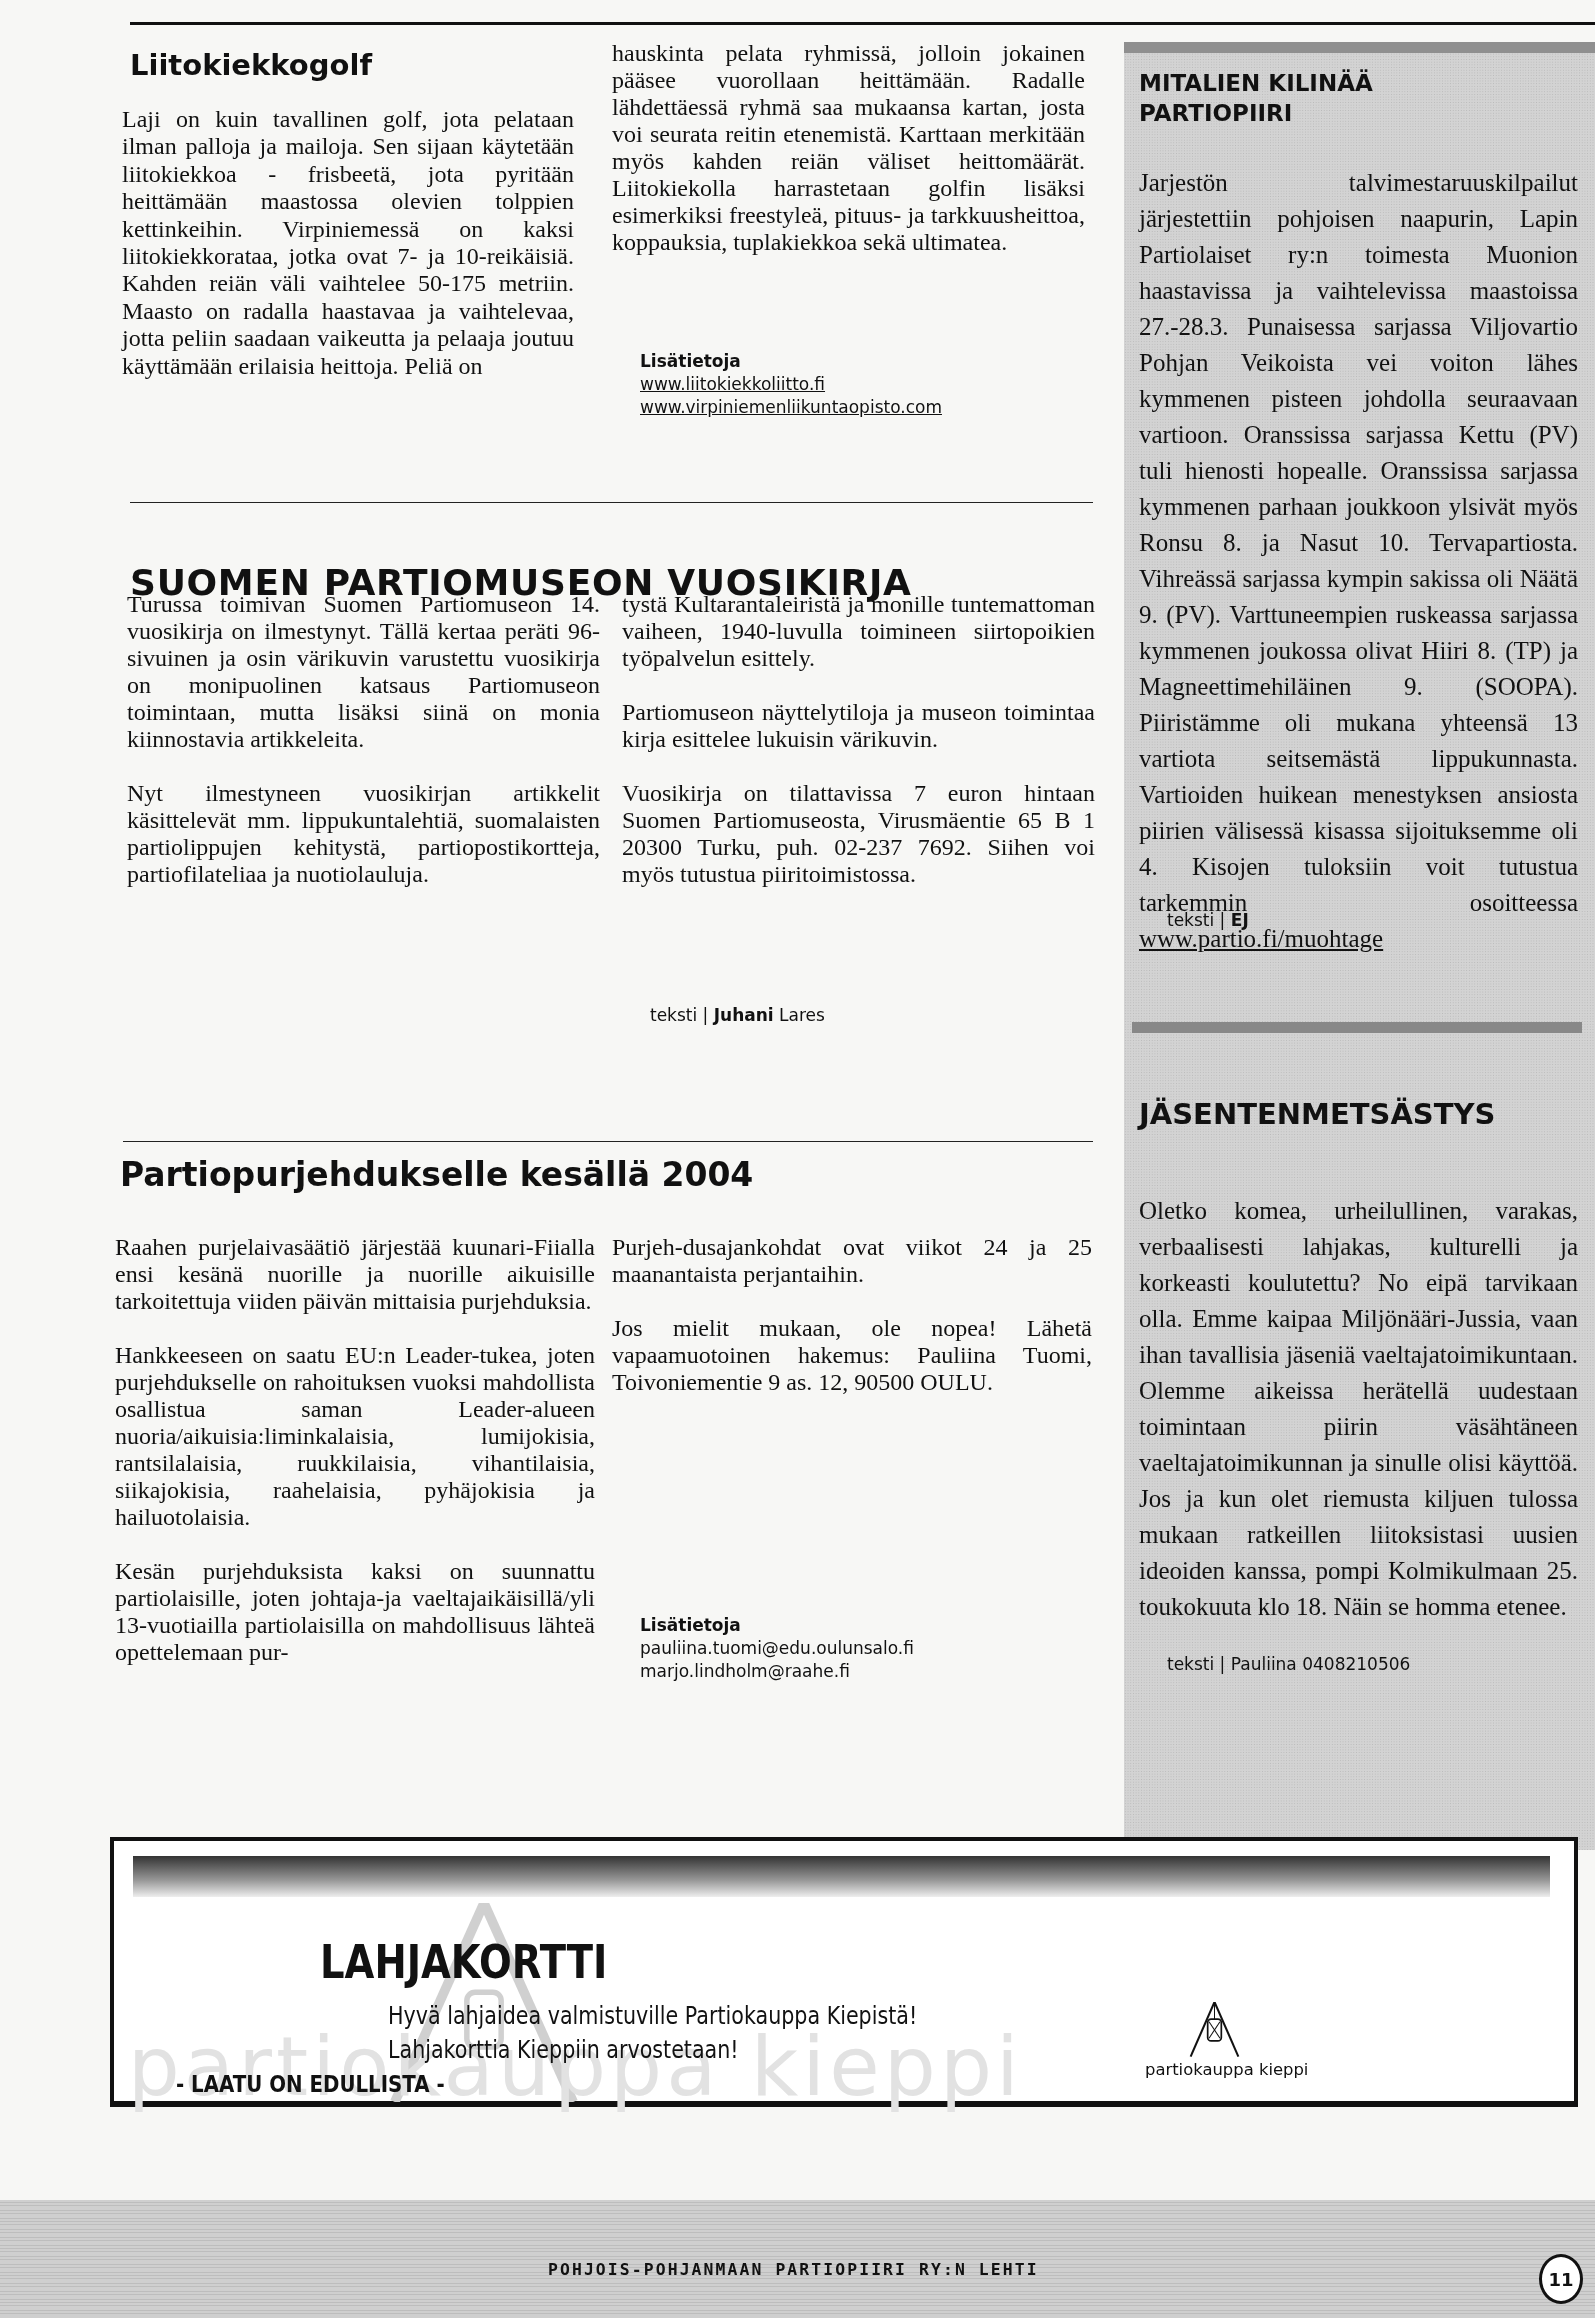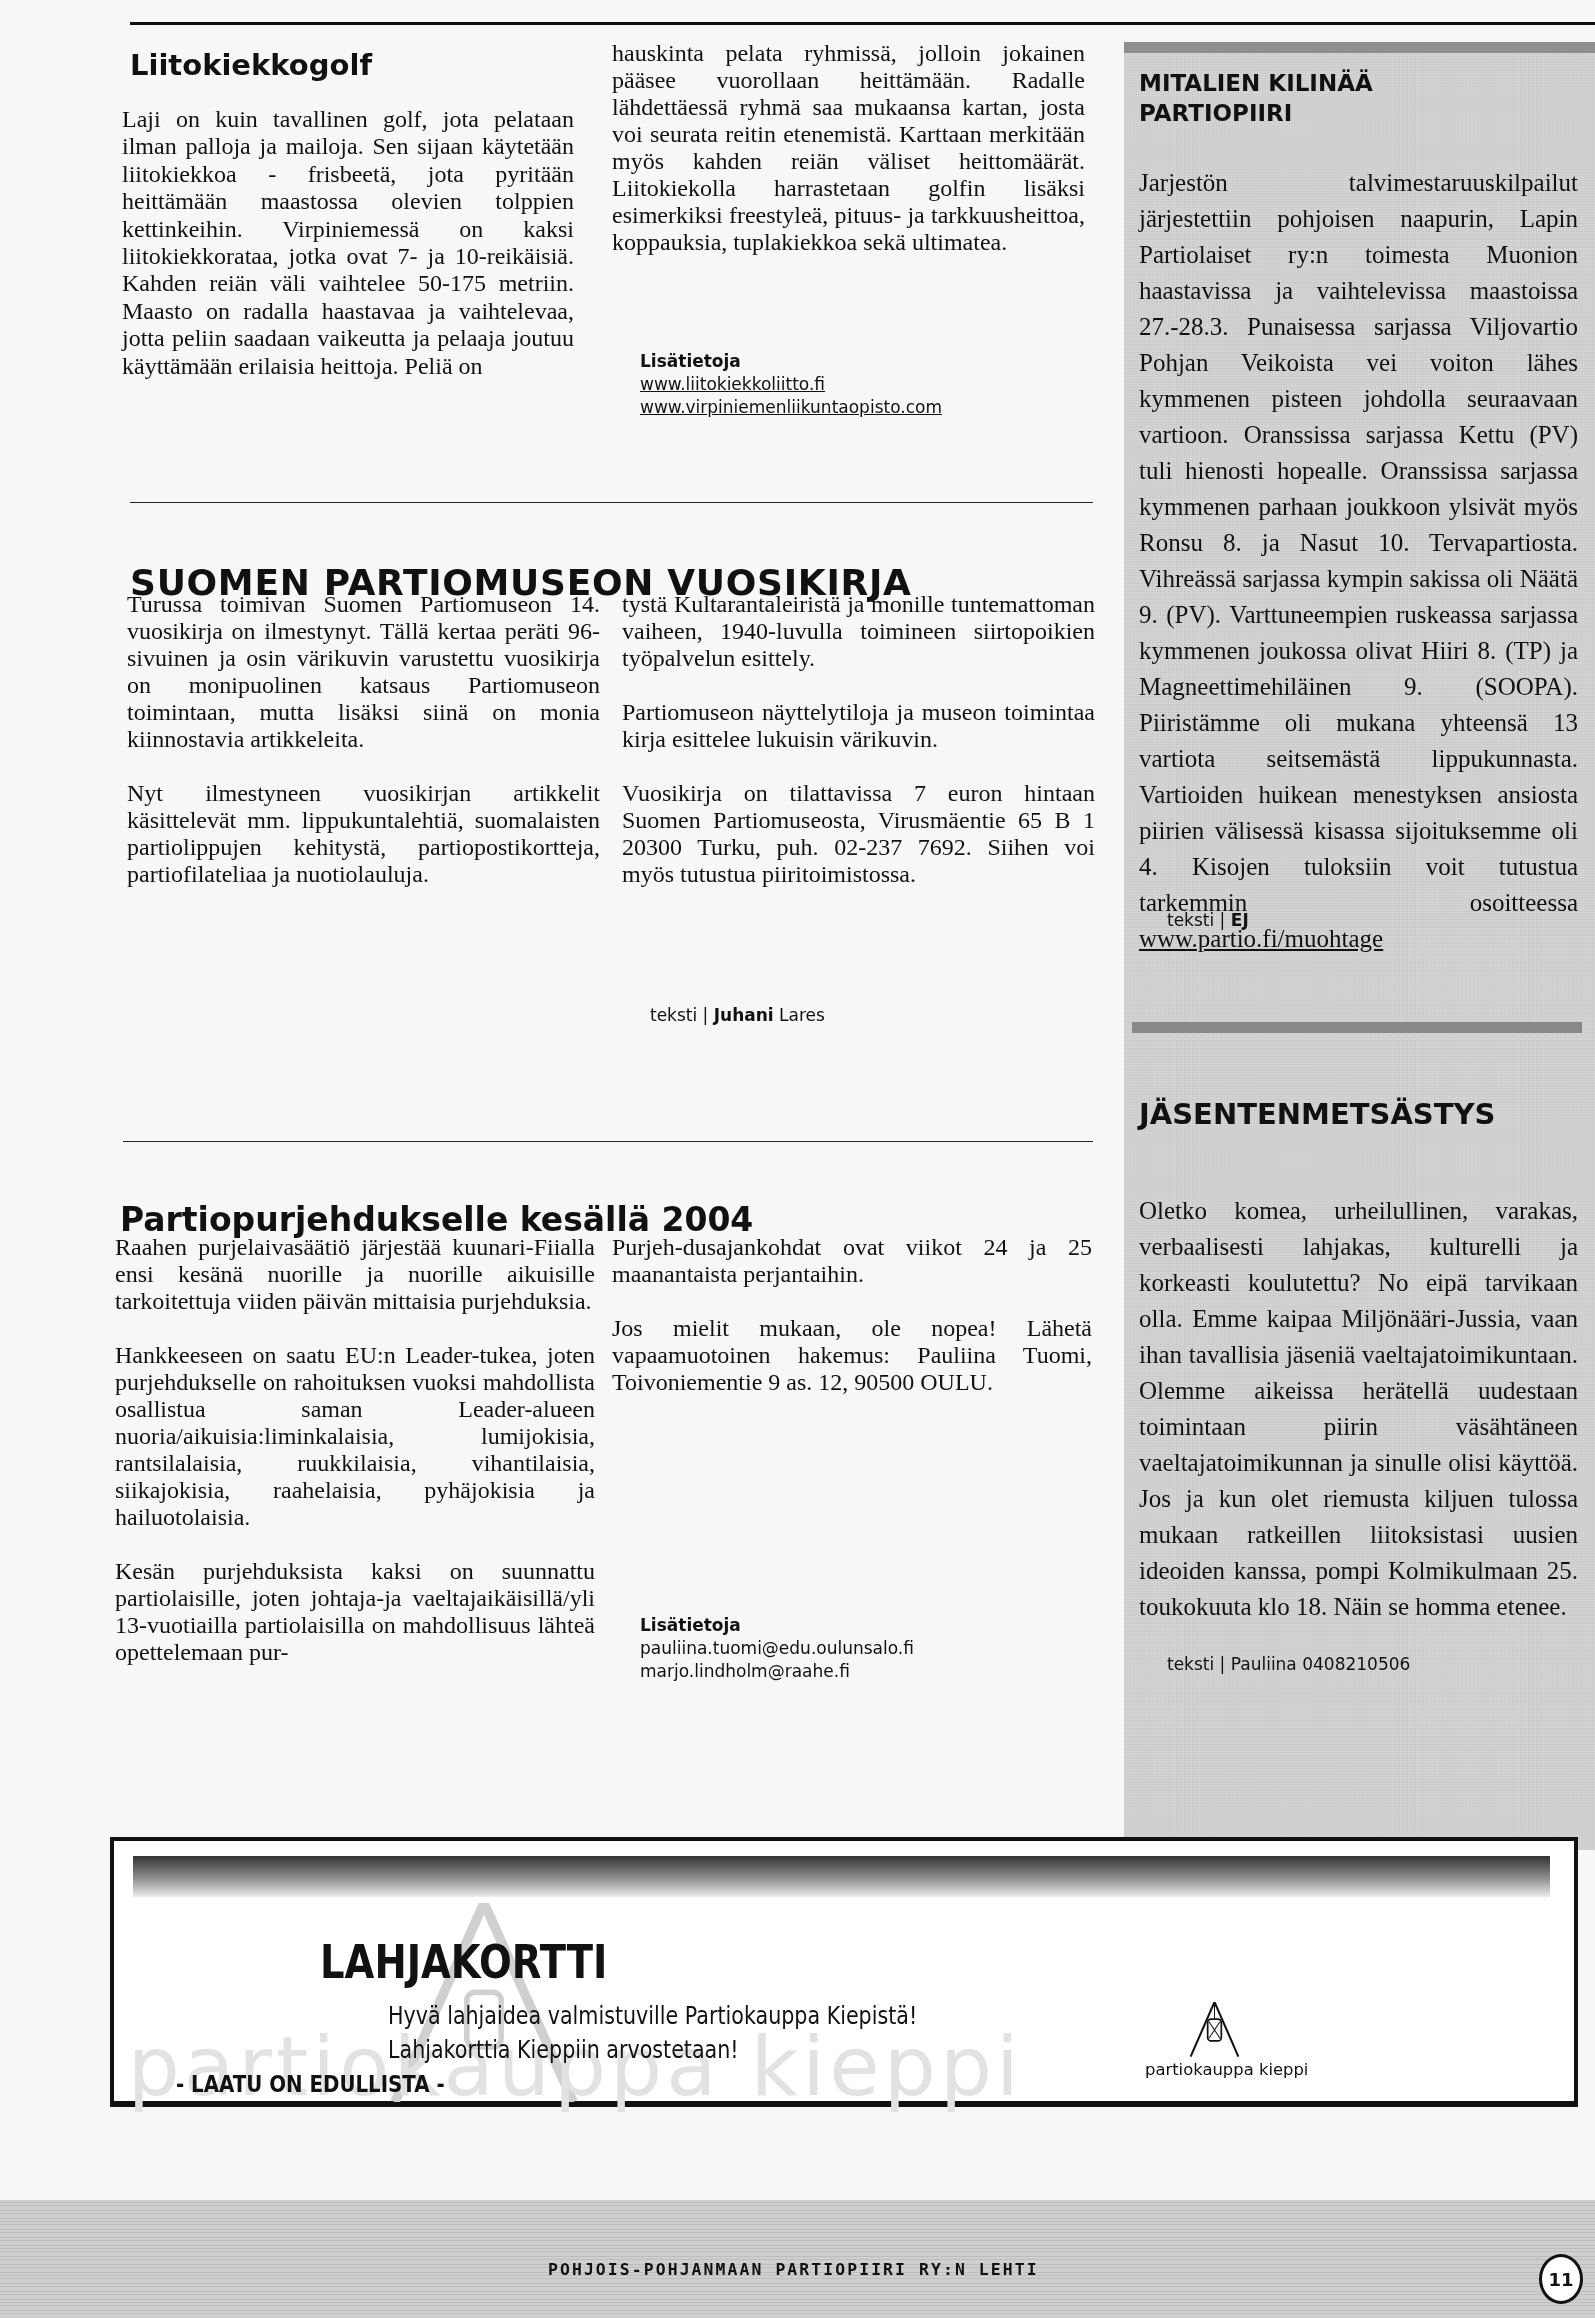--- a/index.html
+++ b/index.html
@@ -67,21 +67,21 @@
   <div class="small-sans" style="position:absolute;left:622px;top:1004px;">
     <span>teksti |</span>
     <b>Juhani</b>
     <span>Lares</span>
   </div>
 </div>
 
 <div class="hline" style="left:123px;top:1141px;width:970px;"></div>
 
 <div>
-  <div class="h-sans" style="position:absolute;left:120px;top:1155px;font-size:33px;margin-top:45px;">Partiopurjehdukselle kesällä 2004</div>
+  <div class="h-sans" style="position:absolute;left:120px;top:1155px;font-size:33px;">Partiopurjehdukselle kesällä 2004</div>
   <div class="col" style="left:115px;top:1234px;width:480px;">
     <p>Raahen purjelaivasäätiö järjestää kuunari-Fiialla ensi kesänä nuorille ja nuorille aikuisille tarkoitettuja viiden päivän mittaisia purjehduksia.</p>
     <p>Hankkeeseen on saatu EU:n Leader-tukea, joten purjehdukselle on rahoituksen vuoksi mahdollista osallistua saman Leader-alueen nuoria/aikuisia:liminkalaisia, lumijokisia, rantsilalaisia, ruukkilaisia, vihantilaisia, siikajokisia, raahelaisia, pyhäjokisia ja hailuotolaisia.</p>
     <p>Kesän purjehduksista kaksi on suunnattu partiolaisille, joten johtaja-ja vaeltajaikäisillä/yli 13-vuotiailla partiolaisilla on mahdollisuus lähteä opettelemaan pur-</p>
   </div>
   <div class="col" style="left:612px;top:1234px;width:480px;">
     <p>Purjeh-dusajankohdat ovat viikot 24 ja 25 maanantaista perjantaihin.</p>
     <p>Jos mielit mukaan, ole nopea! Lähetä vapaamuotoinen hakemus: Pauliina Tuomi, Toivoniementie 9 as. 12, 90500 OULU.</p>
   </div>
   <div class="small-sans" style="position:absolute;left:612px;top:1429px;margin-top:185px;">

